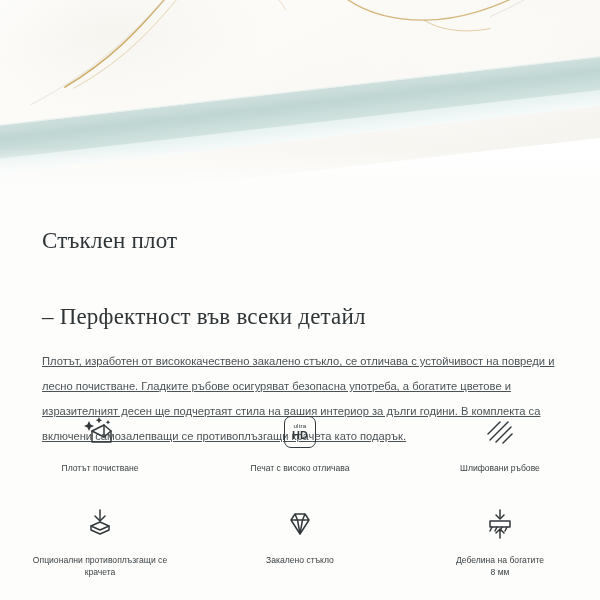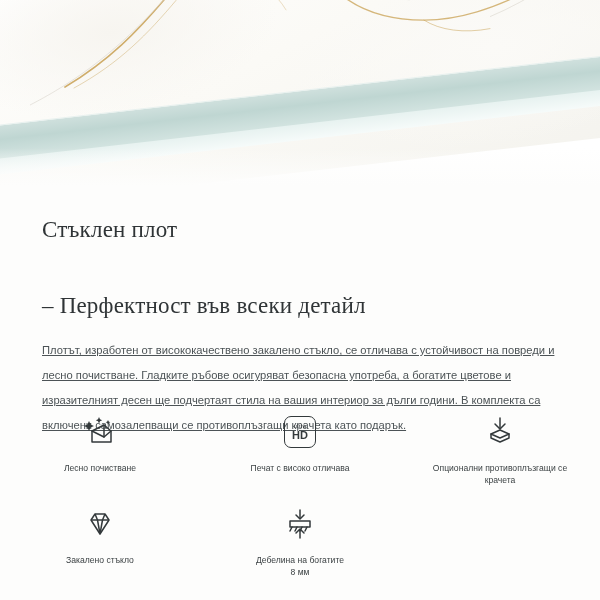--- a/index.html
+++ b/index.html
@@ -71,21 +71,21 @@
     bottom: 0;
     width: 600px;
     height: 48px;
     background: linear-gradient(180deg, rgba(253,253,252,0) 0%, #fdfdfc 78%);
   }
 
   
   .content {
     position: absolute;
     left: 0;
-    top: 200px;
+    top: 211px;
     width: 600px;
   }
   .headline {
     margin: 0;
     padding: 14px 42px 0 42px;
     font-family: "Liberation Serif", serif;
     font-size: 23px;
     line-height: 32px;
     font-weight: 400;
     color: #2f3436;
@@ -209,33 +209,44 @@
       <div class="ic">
         <svg width="40" height="40" viewBox="0 0 40 40" fill="none" stroke="#33393b" stroke-width="1.5" stroke-linejoin="round" stroke-linecap="round">
           <path d="M12 30 L12 19 L24 13 L31 19 L31 30 Z"></path>
           <path d="M12 19 L24 25 L31 19"></path>
           <path d="M24 13 L24 25"></path>
           <path d="M9 9 l1.6 3.4 3.4 1.6 -3.4 1.6 -1.6 3.4 -1.6 -3.4 -3.4 -1.6 3.4 -1.6 Z" fill="#33393b" stroke="none"></path>
           <path d="M19 5 l1 2.2 2.2 1 -2.2 1 -1 2.2 -1 -2.2 -2.2 -1 2.2 -1 Z" fill="#33393b" stroke="none"></path>
           <path d="M28 8 l0.7 1.6 1.6 0.7 -1.6 0.7 -0.7 1.6 -0.7 -1.6 -1.6 -0.7 1.6 -0.7 Z" fill="#33393b" stroke="none"></path>
         </svg>
       </div>
-      <div class="cap">Лесно почистване</div>
+      <div class="cap">Плотът почистване</div>
     </div>
 
     <div class="feature">
       <div class="ic">
         <div class="ultrahd-box">
           <span class="u1">ultra</span>
           <span class="u2">HD</span>
         </div>
       </div>
       <div class="cap">Печат с високо отличава</div>
     </div>
 
+    <div class="feature">
+      <div class="ic">
+        <svg width="40" height="40" viewBox="0 0 40 40" fill="none" stroke="#33393b" stroke-width="1.5" stroke-linecap="round">
+          <path d="M10 28 L28 10"></path>
+          <path d="M16 30 L31 15"></path>
+          <path d="M23 31 L32 22"></path>
+          <path d="M8 22 L20 10"></path>
+        </svg>
+      </div>
+      <div class="cap">Шлифовани ръбове</div>
+    </div>
 
     <div class="feature">
       <div class="ic">
         <svg width="40" height="40" viewBox="0 0 40 40" fill="none" stroke="#33393b" stroke-width="1.5" stroke-linejoin="round" stroke-linecap="round">
           <path d="M20 6 L20 16"></path>
           <path d="M15 12 L20 17 L25 12"></path>
           <path d="M11 22 L20 18 L29 22 L20 26 Z"></path>
           <path d="M11 22 L11 26 L20 30 L29 26 L29 22"></path>
         </svg>
       </div>

